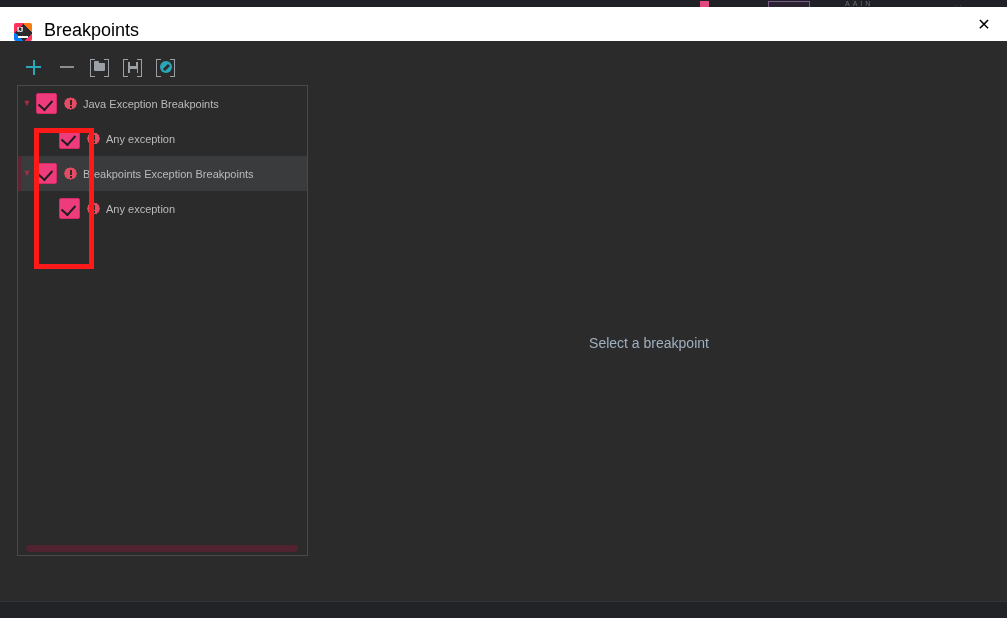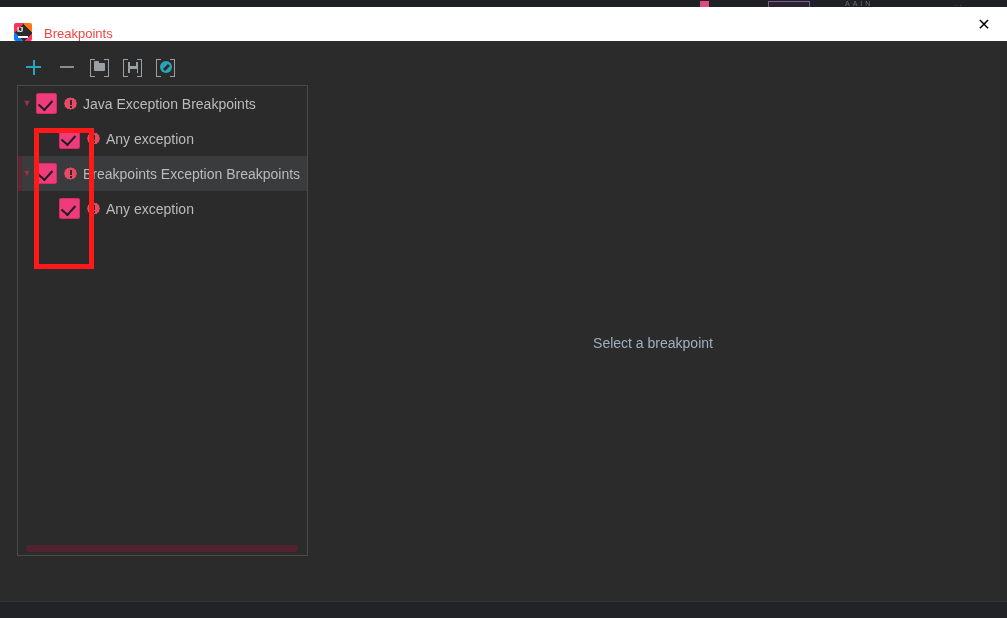--- a/index.html
+++ b/index.html
@@ -80,22 +80,22 @@
     letter-spacing: -0.5px;
   }
   .ij-logo .ij-bar {
     position: absolute;
     left: 4px; bottom: 3px;
     width: 10px; height: 2px;
     background: #ffffff;
   }
   .title-text {
     margin-left: 12px;
-    font-size: 13px;
-    color: #ef4444;
+    font-size: 18px;
+    color: #000000;
     font-family: "Liberation Sans", sans-serif;
   }
   .close-btn {
     position: absolute;
     right: 0; top: 0;
     width: 46px; height: 34px;
     display: flex; align-items: center; justify-content: center;
     color: #000000;
     font-size: 16px;
     font-family: "Liberation Sans", sans-serif;
@@ -266,41 +266,41 @@
   }
   .exc-icon .bangdot {
     position: absolute;
     left: 5.5px; top: 8.5px;
     width: 2px; height: 2px;
     background: #2b2b2b;
   }
   .node-label {
     flex: 0 0 auto;
     margin-left: 6px;
-    font-size: 14px;
+    font-size: 11px;
     color: #bbbbbb;
     font-family: "Liberation Sans", sans-serif;
   }
   .hscroll-track {
     position: absolute;
     left: 0; bottom: 0; width: 287px; height: 12px;
   }
   .hscroll-thumb {
     position: absolute;
     left: 8px; bottom: 3px;
     width: 272px; height: 7px;
     background: #51222f;
     border-radius: 4px;
   }
 
   
   .right-pane {
     position: absolute;
     left: 307px; top: 44px;
-    width: 684px; height: 469px; padding-left: 8px;
+    width: 684px; height: 469px;
   }
   .placeholder {
     position: absolute;
     left: 0; right: 0; top: 250px;
     text-align: center;
     font-size: 14px;
     color: #9fb0c0;
     font-family: "Liberation Sans", sans-serif;
   }
 

